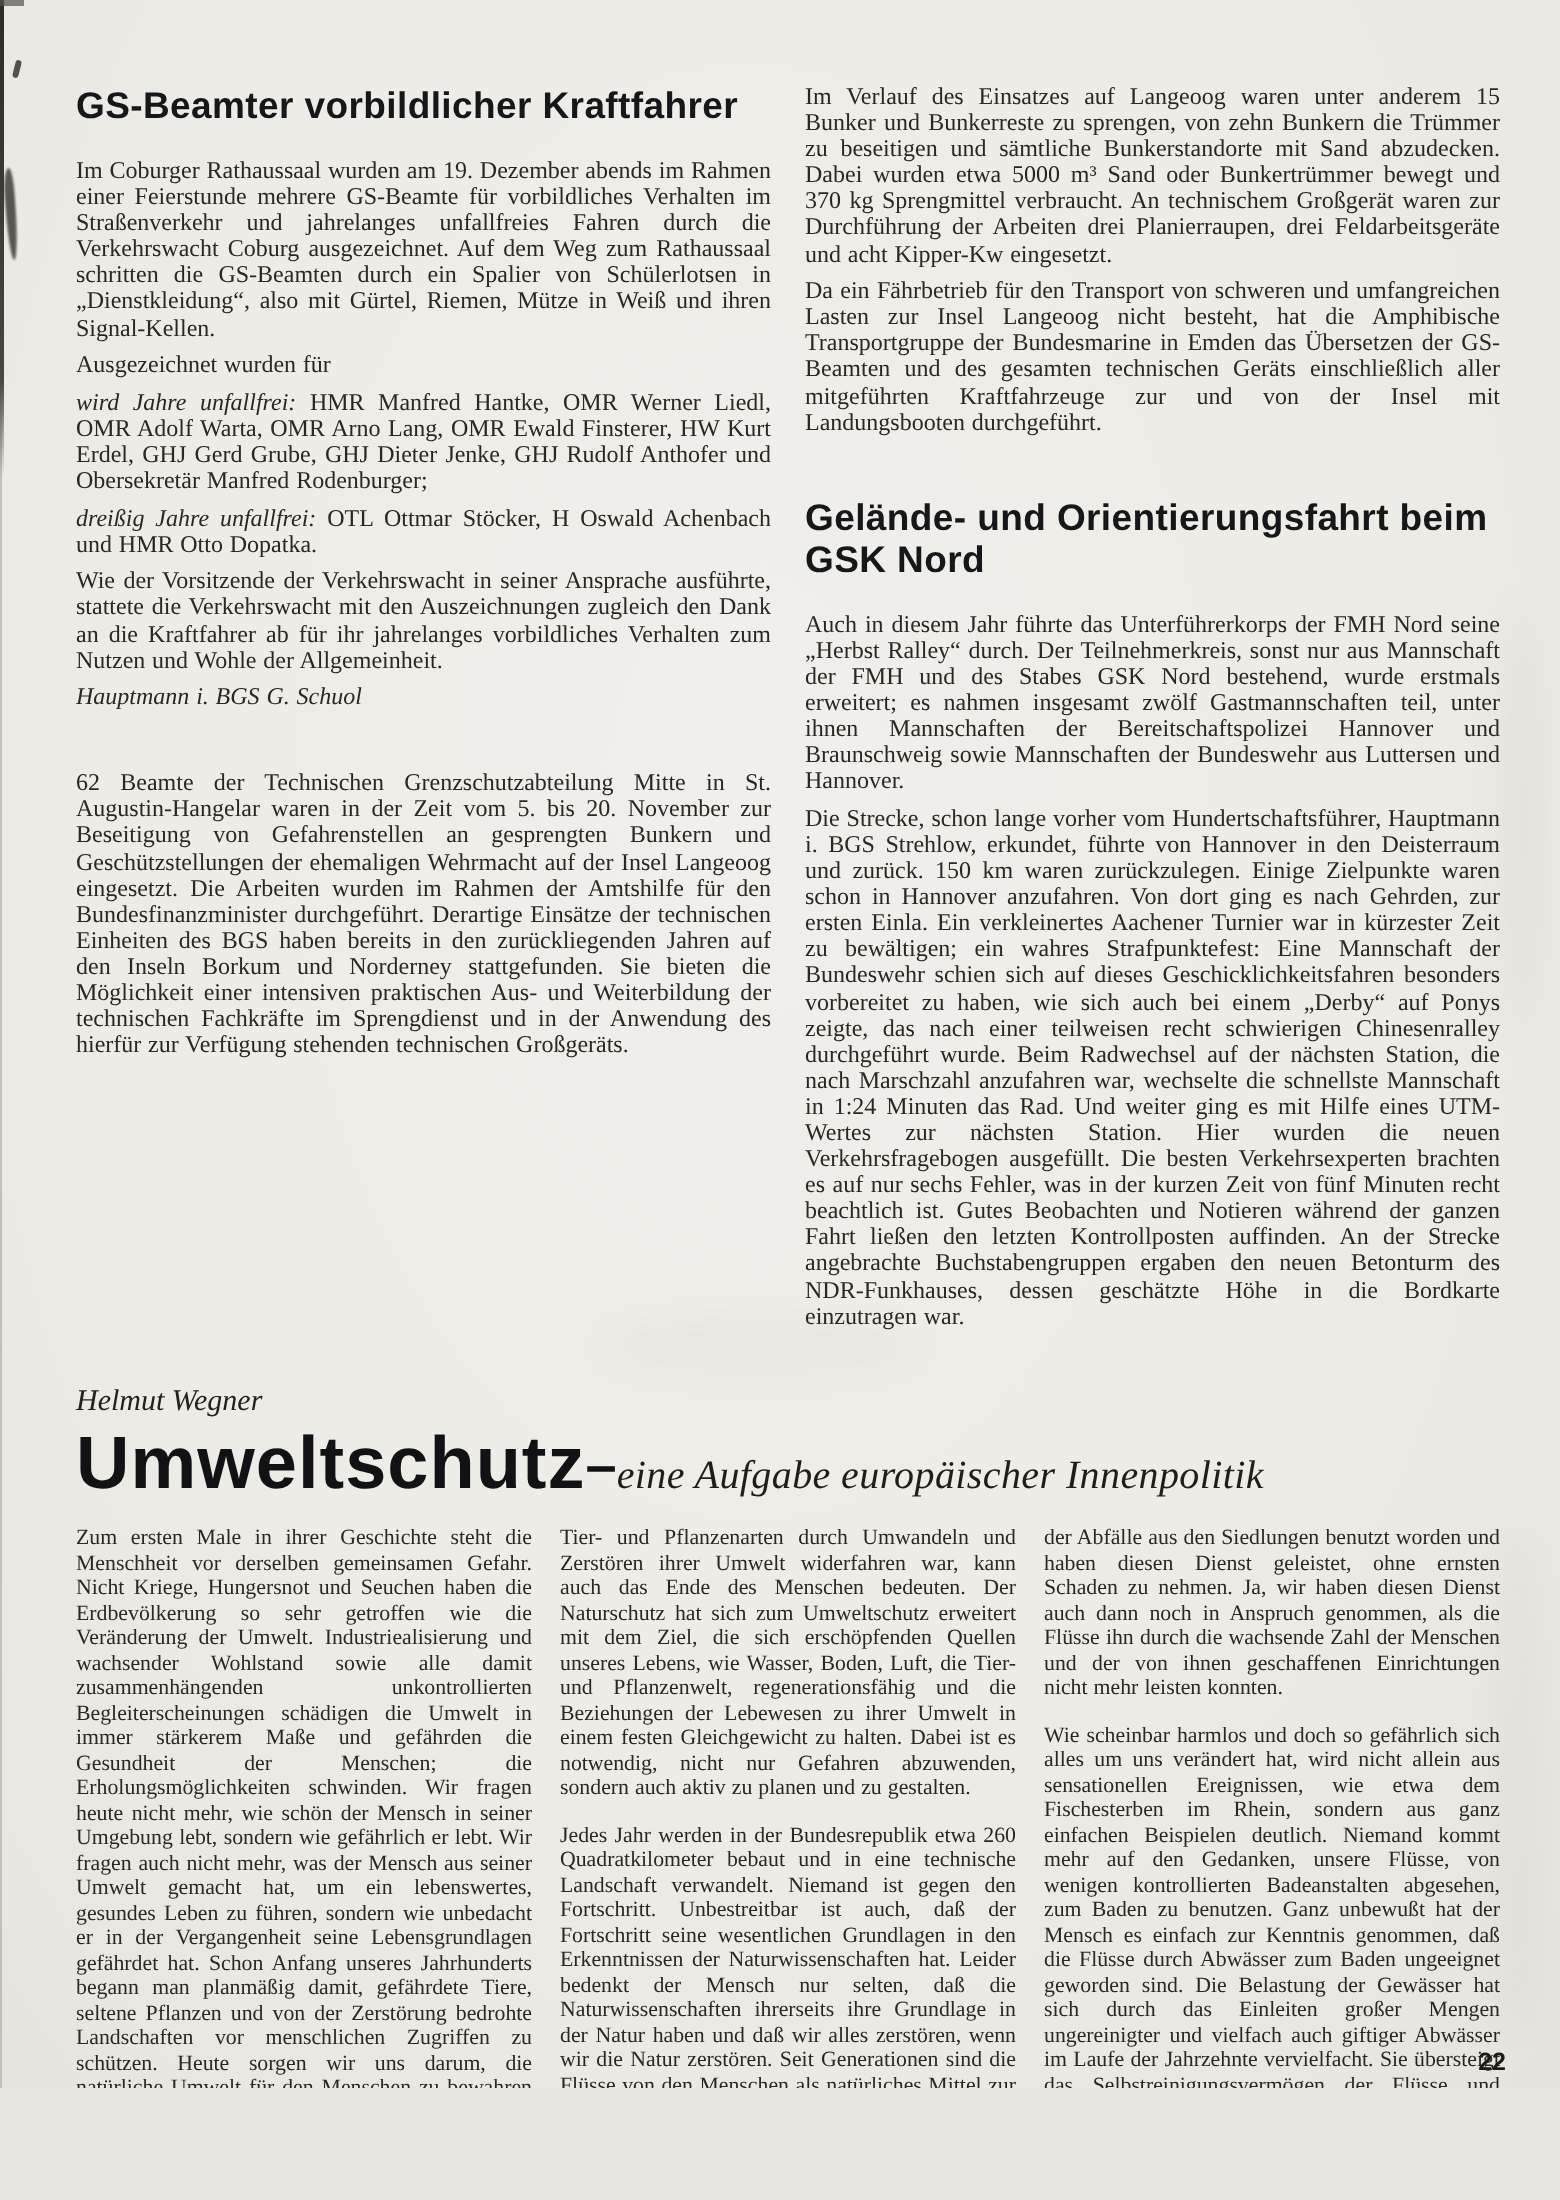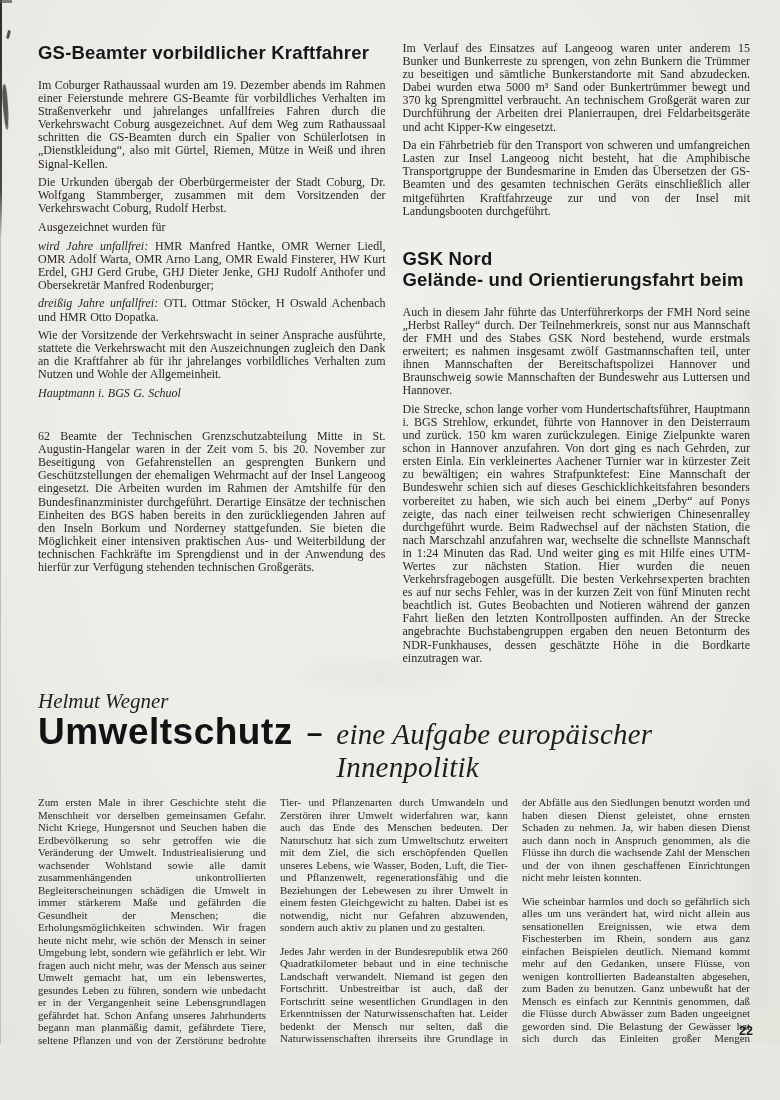--- a/index.html
+++ b/index.html
@@ -39,28 +39,28 @@
     font-size:12px;line-height:13.1px;text-align:justify;
     margin:0 0 5.5px 0;color:#2b2822;word-spacing:.4px;
   }
   .lead-italic{font-style:italic;}
   .attribution{text-align:left;font-style:italic;margin-top:2px !important;}
   .article + .article{display:block;margin-top:30px;}
   .gsk{margin-top:22px;}
 
   
   .feature{margin-top:22px;}
-  .feature-author{font-style:italic;font-size:21px;line-height:18px;color:#24221e;margin:0 0 3px 0;}
-  .feature-headline{display:flex;align-items:baseline;gap:14px;margin:0 0 12px 0;}
+  .feature-author{font-style:italic;font-size:15px;line-height:18px;color:#24221e;margin:0 0 3px 0;}
+  .feature-headline{display:flex;align-items:baseline;margin:0 0 12px 0;}
   .feature-title{
     font-family:"Liberation Sans", sans-serif;font-weight:700;
     font-size:37px;line-height:38px;letter-spacing:.5px;color:#121215;
   }
   .feature-dash{font-family:"Liberation Sans", sans-serif;font-weight:700;font-size:28px;color:#121215;position:relative;top:-2px;}
-  .feature-subtitle{font-style:italic;font-size:29px;color:#201e1a;letter-spacing:.2px;}
+  .feature-subtitle{font-style:italic;font-size:20px;color:#201e1a;letter-spacing:.2px;}
   .three-col{display:flex;gap:14px;margin-top:10px;}
   .fcol{width:228px;}
   .fcol p{
     font-size:10.9px;line-height:12.5px;text-align:justify;
     margin:0 0 11px 0;color:#2b2822;word-spacing:.3px;
   }
   .page-number{
     position:absolute;right:27px;top:1024px;
     font-family:"Liberation Sans", sans-serif;font-weight:700;
     font-size:12.5px;color:#1c1b19;
@@ -81,21 +81,20 @@
 
   <div class="content">
 
     <div class="two-col">
 
       <div class="col">
         <div class="article">
           <h2 class="headline">GS-Beamter vorbildlicher Kraftfahrer</h2>
           <div class="article-body">
             <p>Im Coburger Rathaussaal wurden am 19. Dezember abends im Rahmen einer Feierstunde mehrere GS-Beamte für vorbildliches Verhalten im Straßenverkehr und jahrelanges unfallfreies Fahren durch die Verkehrswacht Coburg ausgezeichnet. Auf dem Weg zum Rathaussaal schritten die GS-Beamten durch ein Spalier von Schülerlotsen in „Dienstkleidung“, also mit Gürtel, Riemen, Mütze in Weiß und ihren Signal-Kellen.</p>
-            <p>Die Urkunden übergab der Oberbürgermeister der Stadt Coburg, Dr. Wolfgang Stammberger, zusammen mit dem Vorsitzenden der Verkehrswacht Coburg, Rudolf Herbst.</p>
             <p>Ausgezeichnet wurden für</p>
             <p><span class="lead-italic">wird Jahre unfallfrei:</span> <span>HMR Manfred Hantke, OMR Werner Liedl, OMR Adolf Warta, OMR Arno Lang, OMR Ewald Finsterer, HW Kurt Erdel, GHJ Gerd Grube, GHJ Dieter Jenke, GHJ Rudolf Anthofer und Obersekretär Manfred Rodenburger;</span></p>
             <p><span class="lead-italic">dreißig Jahre unfallfrei:</span> <span>OTL Ottmar Stöcker, H Oswald Achenbach und HMR Otto Dopatka.</span></p>
             <p>Wie der Vorsitzende der Verkehrswacht in seiner Ansprache ausführte, stattete die Verkehrswacht mit den Auszeichnungen zugleich den Dank an die Kraftfahrer ab für ihr jahrelanges vorbildliches Verhalten zum Nutzen und Wohle der Allgemeinheit.</p>
             <p class="attribution">Hauptmann i. BGS G. Schuol</p>
           </div>
         </div>
 
         <div class="article">
           <div class="article-body">
@@ -107,22 +106,22 @@
       <div class="col">
         <div class="article">
           <div class="article-body">
             <p>Im Verlauf des Einsatzes auf Langeoog waren unter anderem 15 Bunker und Bunkerreste zu sprengen, von zehn Bunkern die Trümmer zu beseitigen und sämtliche Bunkerstandorte mit Sand abzudecken. Dabei wurden etwa 5000 m³ Sand oder Bunkertrümmer bewegt und 370 kg Sprengmittel verbraucht. An technischem Großgerät waren zur Durchführung der Arbeiten drei Planierraupen, drei Feldarbeitsgeräte und acht Kipper-Kw eingesetzt.</p>
             <p>Da ein Fährbetrieb für den Transport von schweren und umfangreichen Lasten zur Insel Langeoog nicht besteht, hat die Amphibische Transportgruppe der Bundesmarine in Emden das Übersetzen der GS-Beamten und des gesamten technischen Geräts einschließlich aller mitgeführten Kraftfahrzeuge zur und von der Insel mit Landungsbooten durchgeführt.</p>
           </div>
         </div>
 
         <div class="article gsk">
           <h2 class="headline">
+            <span class="hline">Gelände- und Orientierungsfahrt beim</span>
             <span class="hline">GSK Nord</span>
-            <span class="hline">Gelände- und Orientierungsfahrt beim</span>
           </h2>
           <div class="article-body">
             <p>Auch in diesem Jahr führte das Unterführerkorps der FMH Nord seine „Herbst Ralley“ durch. Der Teilnehmerkreis, sonst nur aus Mannschaft der FMH und des Stabes GSK Nord bestehend, wurde erstmals erweitert; es nahmen insgesamt zwölf Gastmannschaften teil, unter ihnen Mannschaften der Bereitschaftspolizei Hannover und Braunschweig sowie Mannschaften der Bundeswehr aus Luttersen und Hannover.</p>
             <p>Die Strecke, schon lange vorher vom Hundertschaftsführer, Hauptmann i. BGS Strehlow, erkundet, führte von Hannover in den Deisterraum und zurück. 150 km waren zurückzulegen. Einige Zielpunkte waren schon in Hannover anzufahren. Von dort ging es nach Gehrden, zur ersten Einla. Ein verkleinertes Aachener Turnier war in kürzester Zeit zu bewältigen; ein wahres Strafpunktefest: Eine Mannschaft der Bundeswehr schien sich auf dieses Geschicklichkeitsfahren besonders vorbereitet zu haben, wie sich auch bei einem „Derby“ auf Ponys zeigte, das nach einer teilweisen recht schwierigen Chinesenralley durchgeführt wurde. Beim Radwechsel auf der nächsten Station, die nach Marschzahl anzufahren war, wechselte die schnellste Mannschaft in 1:24 Minuten das Rad. Und weiter ging es mit Hilfe eines UTM-Wertes zur nächsten Station. Hier wurden die neuen Verkehrsfragebogen ausgefüllt. Die besten Verkehrsexperten brachten es auf nur sechs Fehler, was in der kurzen Zeit von fünf Minuten recht beachtlich ist. Gutes Beobachten und Notieren während der ganzen Fahrt ließen den letzten Kontrollposten auffinden. An der Strecke angebrachte Buchstabengruppen ergaben den neuen Betonturm des NDR-Funkhauses, dessen geschätzte Höhe in die Bordkarte einzutragen war.</p>
           </div>
         </div>
       </div>
 
     </div>
 

